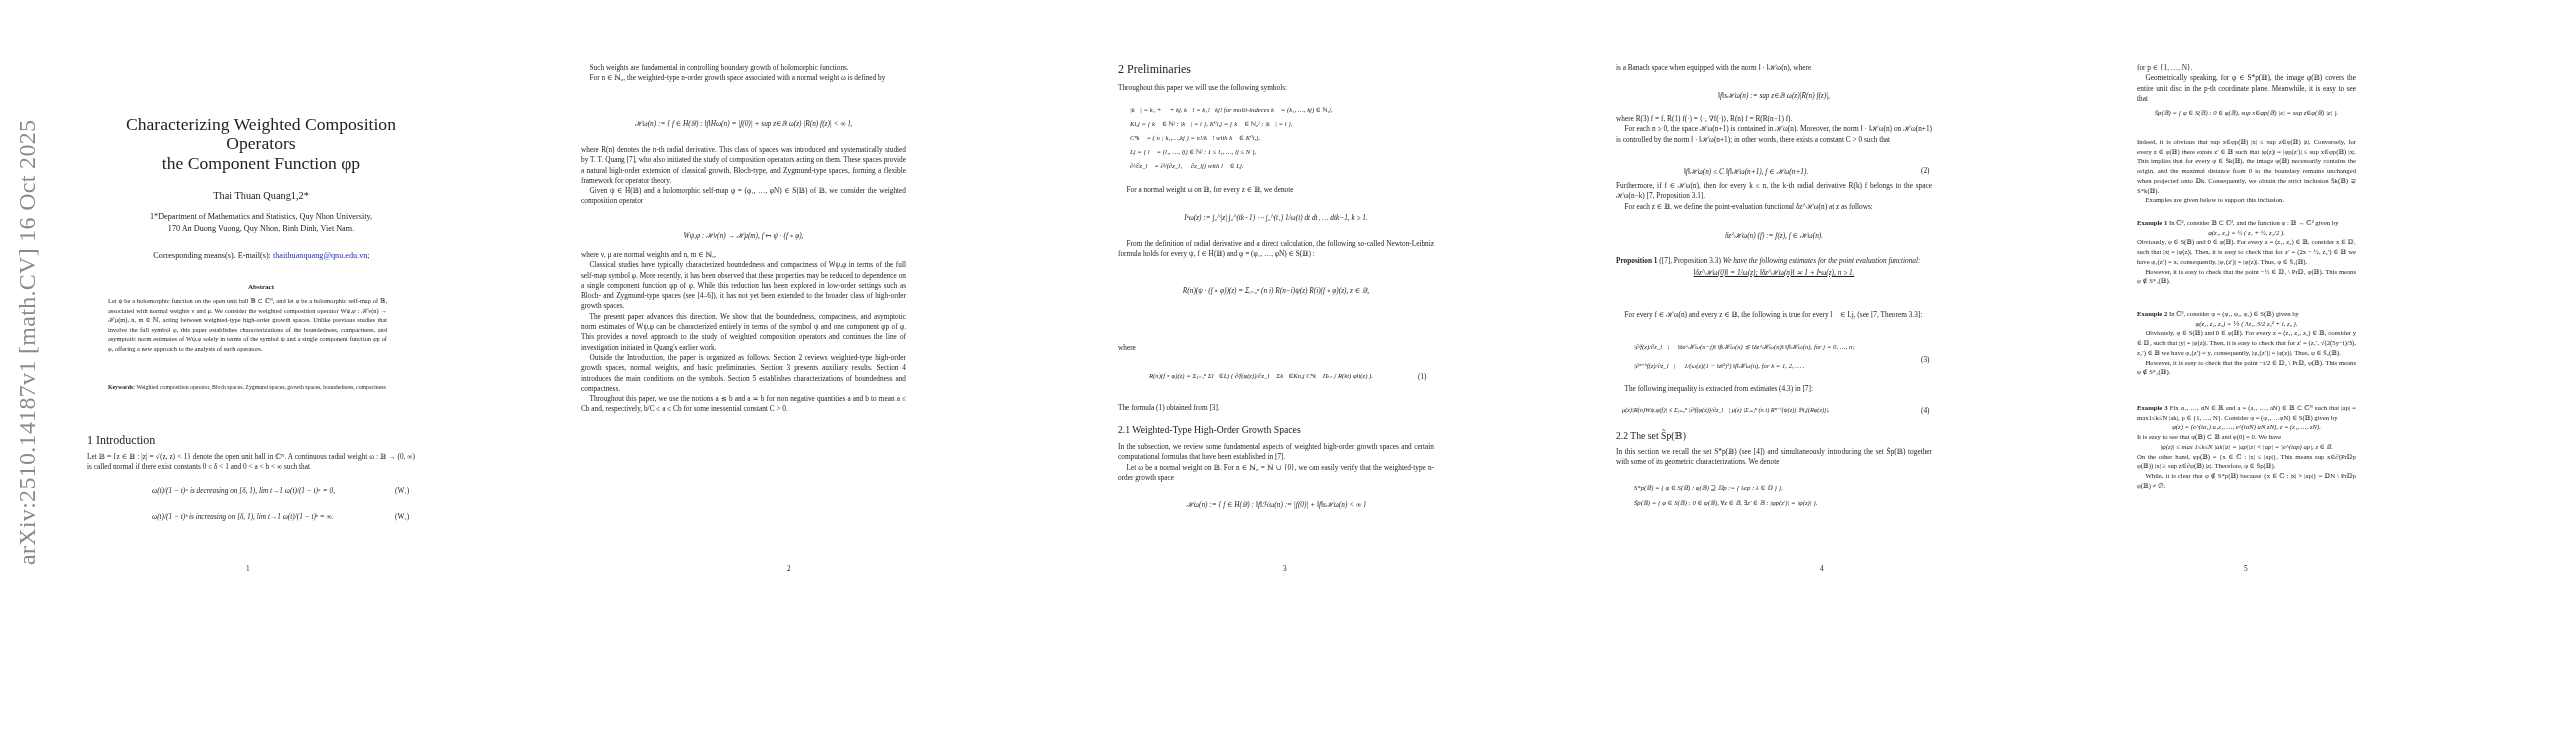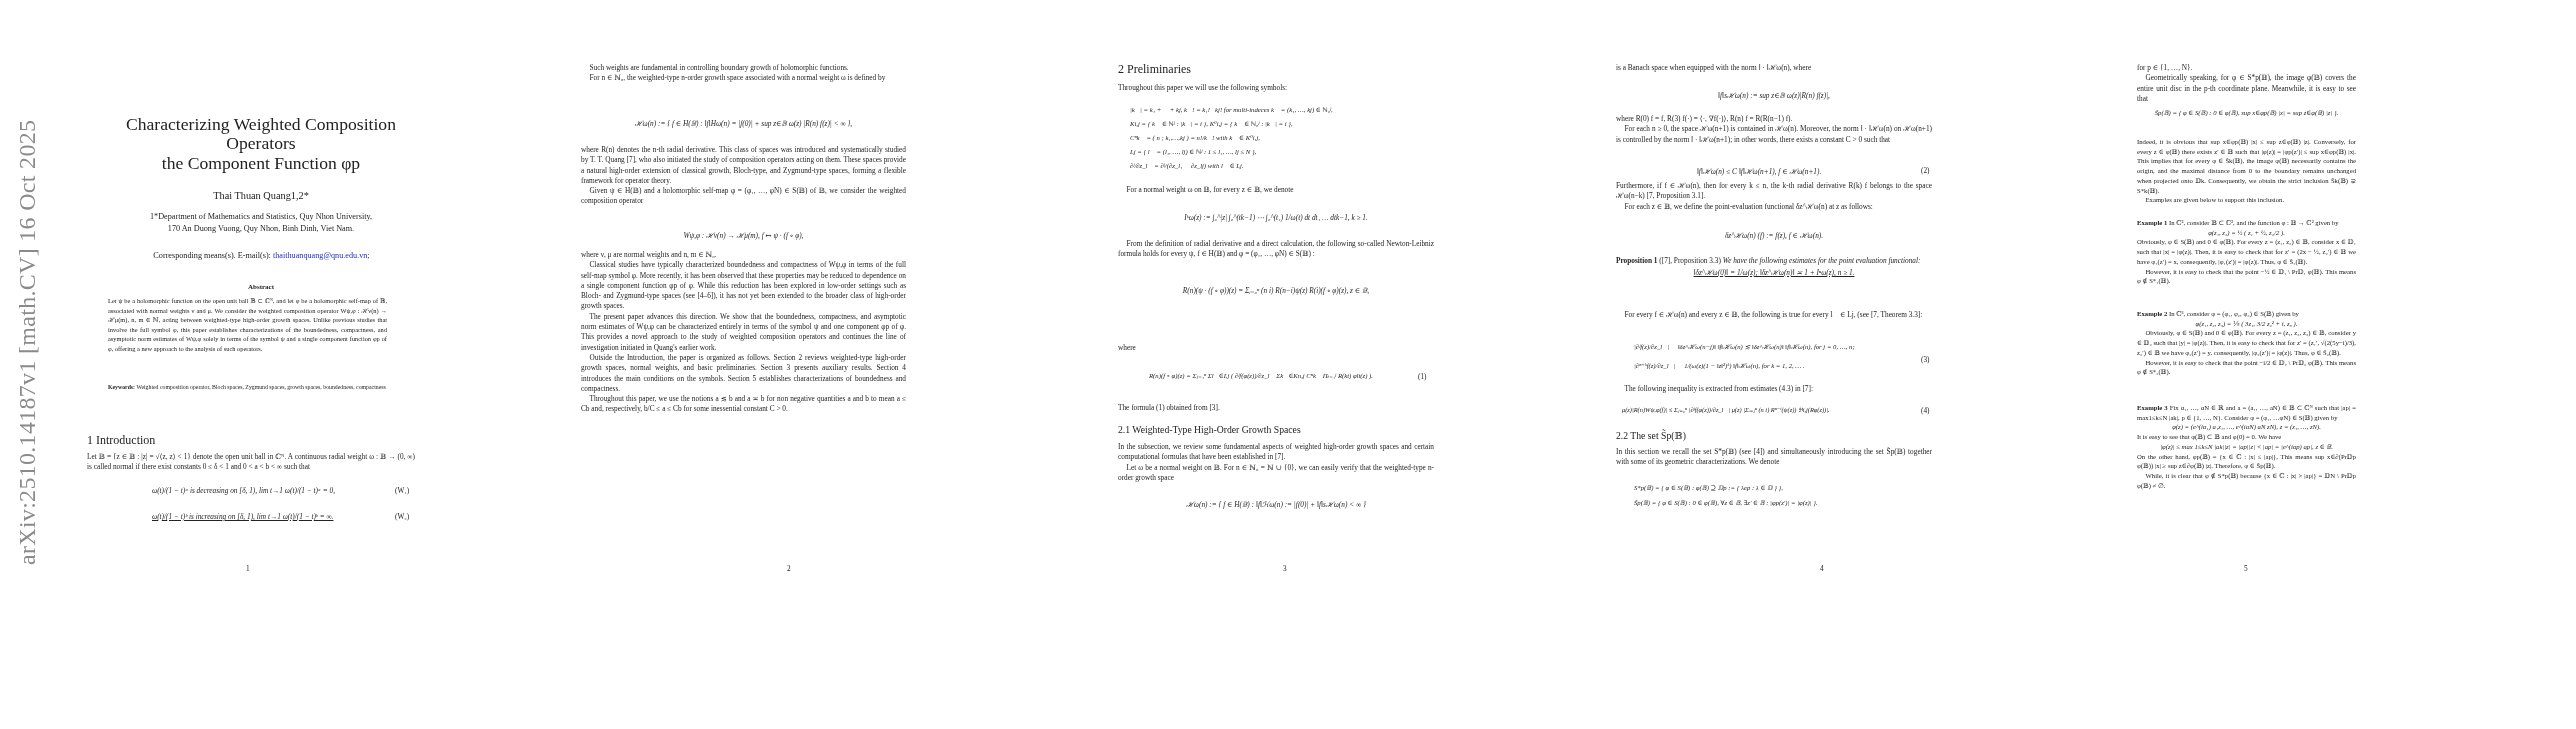--- a/index.html
+++ b/index.html
@@ -63,21 +63,21 @@
   <div class="kw">
     <b>Keywords:</b>
     <span>Weighted composition operator, Bloch spaces, Zygmund spaces, growth spaces, boundedness, compactness</span>
   </div>
   <div class="h1" style="left:87px; top:433px;">1  Introduction</div>
   <div class="txt" style="left:87px; top:452px; width:328px;">
     <p class="ni">Let 𝔹 = {z ∈ 𝔹 : |z| = √⟨z, z⟩ &lt; 1} denote the open unit ball in ℂᴺ. A continuous radial weight ω : 𝔹 → (0, ∞) is called normal if there exist constants 0 ≤ δ &lt; 1 and 0 &lt; a &lt; b &lt; ∞ such that</p>
   </div>
   <div class="eq" style="left:152px; top:486px; width:231px; text-align:left;">ω(t)/(1 − t)ᵃ is decreasing on [δ, 1),   lim t→1 ω(t)/(1 − t)ᵃ = 0,</div>
   <div class="eqn" style="left:395px; top:486px;">(W₁)</div>
-  <div class="eq" style="left:152px; top:512px; width:231px; text-align:left;text-decoration:underline;">ω(t)/(1 − t)ᵇ is increasing on [δ, 1),   lim t→1 ω(t)/(1 − t)ᵇ = ∞.</div>
+  <div class="eq" style="left:152px; top:512px; width:231px; text-align:left;">ω(t)/(1 − t)ᵇ is increasing on [δ, 1),   lim t→1 ω(t)/(1 − t)ᵇ = ∞.</div>
   <div class="eqn" style="left:395px; top:512px;">(W₂)</div>
   <div class="pnum" style="left:246px;">1</div>
 </div>
 
 <div class="page p2">
   <div class="txt" style="left:65px; top:63px; width:325px;">
     <p>Such weights are fundamental in controlling boundary growth of holomorphic functions.</p>
     <p>For n ∈ ℕ₀, the weighted-type n-order growth space associated with a normal weight ω is defined by</p>
   </div>
   <div class="eq" style="left:65px; top:118px; width:325px;">ℋω(n) := { f ∈ H(𝔹) : ‖f‖Hω(n) = |f(0)| + sup z∈𝔹 ω(z) |R(n) f(z)| &lt; ∞ },</div>
@@ -132,24 +132,24 @@
   <div class="eq" style="left:85px; top:499px; width:316px;">ℋω(n) := { f ∈ H(𝔹) : ‖f‖ℋω(n) := |f(0)| + ‖f‖sℋω(n) &lt; ∞ }</div>
   <div class="pnum" style="left:250px;">3</div>
 </div>
 
 <div class="page p4">
   <div class="txt" style="left:49px; top:63px; width:316px;">
     <p class="ni">is a Banach space when equipped with the norm ‖ · ‖ℋω(n), where</p>
   </div>
   <div class="eq" style="left:49px; top:90px; width:316px;">‖f‖sℋω(n) := sup z∈𝔹 ω(z)|R(n) f(z)|,</div>
   <div class="txt" style="left:49px; top:114px; width:316px;">
-    <p class="ni">where R(0) f = f, R(3) f(·) = ⟨·, ∇f(·)⟩, R(n) f = R(R(n−1) f).</p>
+    <p class="ni">where R(3) f = f, R(1) f(·) = ⟨·, ∇f(·)⟩, R(n) f = R(R(n−1) f).</p>
     <p>For each n ≥ 0, the space ℋω(n+1) is contained in ℋω(n). Moreover, the norm ‖ · ‖ℋω(n) on ℋω(n+1) is controlled by the norm ‖ · ‖ℋω(n+1); in other words, there exists a constant C &gt; 0 such that</p>
   </div>
-  <div class="eq" style="left:49px; top:166px; width:286px;font-style:italic;">‖f‖ℋω(n) ≤ C ‖f‖ℋω(n+1),   f ∈ ℋω(n+1).</div>
+  <div class="eq" style="left:36px; top:166px; width:286px;font-style:italic;">‖f‖ℋω(n) ≤ C ‖f‖ℋω(n+1),   f ∈ ℋω(n+1).</div>
   <div class="eqn" style="left:354px; top:166px;">(2)</div>
   <div class="txt" style="left:49px; top:181px; width:316px;">
     <p class="ni">Furthermore, if f ∈ ℋω(n), then for every k ≤ n, the k-th radial derivative R(k) f belongs to the space ℋω(n−k) [7, Proposition 3.1].</p>
     <p>For each z ∈ 𝔹, we define the point-evaluation functional δz^ℋω(n) at z as follows:</p>
   </div>
   <div class="eq" style="left:49px; top:230px; width:316px;">δz^ℋω(n) (f) := f(z),   f ∈ ℋω(n).</div>
   <div class="txt" style="left:49px; top:256px; width:316px;">
     <p class="ni"><span class="bold">Proposition 1</span> <span>([7], Proposition 3.3)</span> <span class="ital">We have the following estimates for the point evaluation functional:</span></p>
   </div>
   <div class="eq" style="left:49px; top:267px; width:316px;text-decoration:underline;">‖δz^ℋω(0)‖ = 1/ω(z);   ‖δz^ℋω(n)‖ ≍ 1 + Iⁿω(z),   n ≥ 1.</div>

